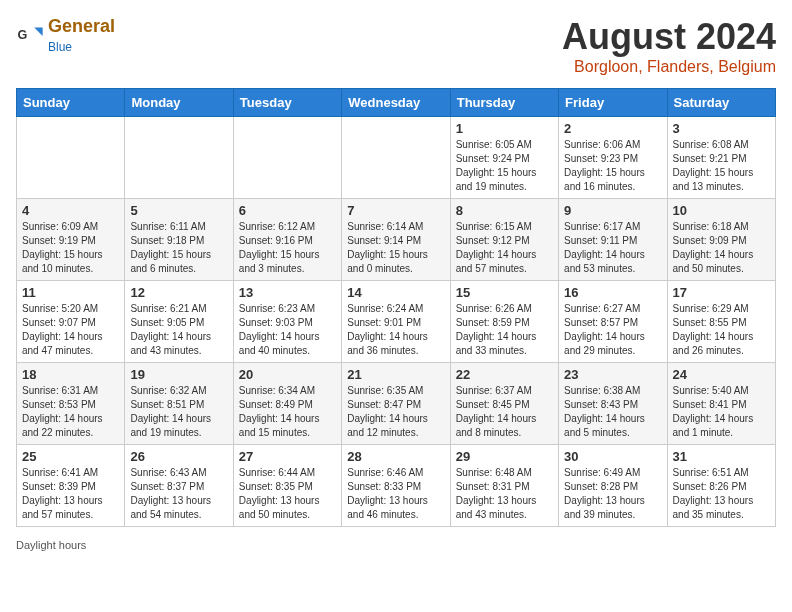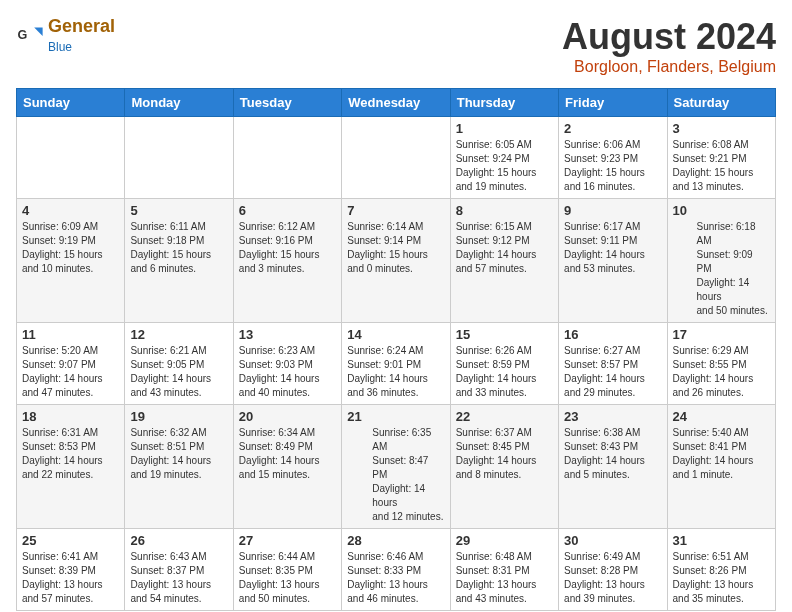--- a/index.html
+++ b/index.html
@@ -189,21 +189,21 @@
         </td>
         <td>
           <span class="day-num">9</span>
           <div class="day-info" style="white-space: pre-line;">Sunrise: 6:17 AM
 Sunset: 9:11 PM
 Daylight: 14 hours
 and 53 minutes.</div>
         </td>
         <td>
           <span class="day-num">10</span>
-          <div class="day-info" style="white-space: pre-line; margin-left: 24px;">Sunrise: 6:18 AM
+          <div class="day-info" style="white-space: pre-line;">Sunrise: 6:18 AM
 Sunset: 9:09 PM
 Daylight: 14 hours
 and 50 minutes.</div>
         </td>
       </tr>
       <tr>
         <td>
           <span class="day-num">11</span>
           <div class="day-info" style="white-space: pre-line;">Sunrise: 5:20 AM
 Sunset: 9:07 PM
@@ -270,21 +270,21 @@
         </td>
         <td>
           <span class="day-num">20</span>
           <div class="day-info" style="white-space: pre-line;">Sunrise: 6:34 AM
 Sunset: 8:49 PM
 Daylight: 14 hours
 and 15 minutes.</div>
         </td>
         <td>
           <span class="day-num">21</span>
-          <div class="day-info" style="white-space: pre-line; margin-left: 25px;">Sunrise: 6:35 AM
+          <div class="day-info" style="white-space: pre-line;">Sunrise: 6:35 AM
 Sunset: 8:47 PM
 Daylight: 14 hours
 and 12 minutes.</div>
         </td>
         <td>
           <span class="day-num">22</span>
           <div class="day-info" style="white-space: pre-line;">Sunrise: 6:37 AM
 Sunset: 8:45 PM
 Daylight: 14 hours
 and 8 minutes.</div>

